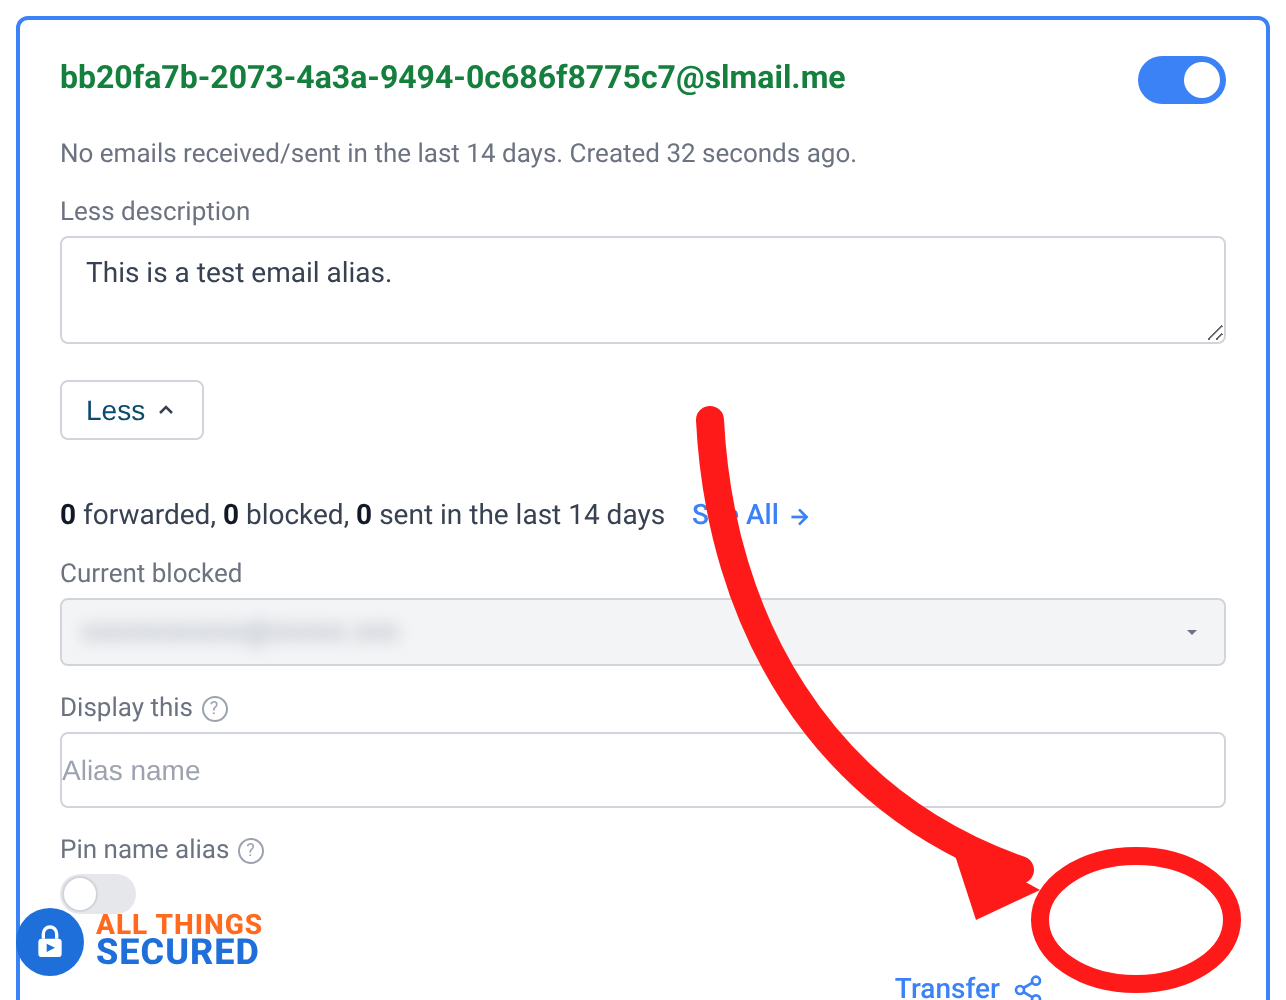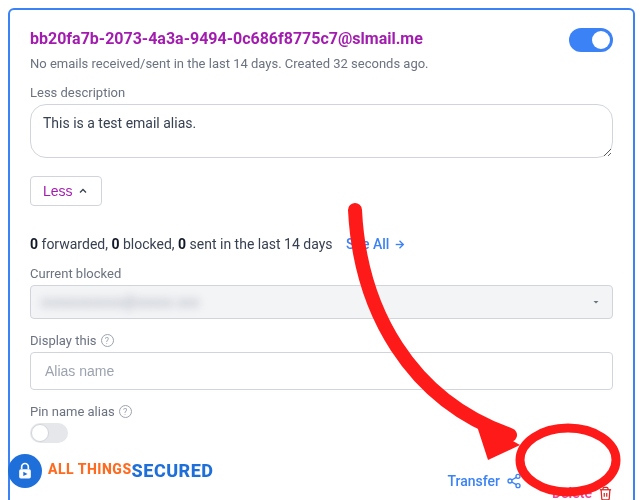--- a/index.html
+++ b/index.html
@@ -20,21 +20,21 @@
     background: #fff;
   }
   .header-row {
     display: flex;
     justify-content: space-between;
     align-items: flex-start;
   }
   .alias-email {
     font-size: 16px;
     font-weight: 700;
-    color: #a21caf;
+    color: #15803d;
     line-height: 1.35;
     max-width: 420px;
     word-break: break-word;
   }
   .toggle {
     width: 44px;
     height: 24px;
     background: #3b82f6;
     border-radius: 12px;
     position: relative;
@@ -47,35 +47,35 @@
     width: 18px;
     height: 18px;
     background: #fff;
     border-radius: 50%;
     top: 3px;
     right: 3px;
   }
   .sub-status {
     font-size: 13px;
     color: #6b7280;
-    margin-top: 4px;
+    margin-top: 18px;
   }
   .field-label {
     font-size: 13px;
     color: #6b7280;
     margin-top: 14px;
     margin-bottom: 4px;
     display: flex;
     align-items: center;
     gap: 4px;
   }
   .textarea {
     width: 100%;
     border: 1px solid #d1d5db;
-    border-radius: 16px;
+    border-radius: 4px;
     padding: 10px 12px;
     font-size: 14px;
     color: #374151;
     resize: vertical;
     min-height: 42px;
     font-family: inherit;
   }
   .row-buttons {
     display: flex;
     justify-content: space-between;
@@ -90,21 +90,21 @@
     padding: 6px 12px;
     font-size: 14px;
     font-weight: 500;
     cursor: pointer;
     display: inline-flex;
     align-items: center;
     gap: 6px;
   }
   .btn-outline-gray {
     border: 1px solid #d1d5db;
-    color: #a21caf;
+    color: #0c4a6e;
     background: #fff;
     border-radius: 4px;
     padding: 6px 12px;
     font-size: 14px;
     font-weight: 500;
     cursor: pointer;
     display: inline-flex;
     align-items: center;
     gap: 4px;
   }
@@ -139,21 +139,21 @@
   }
   .blurred {
     filter: blur(4px);
     color: #9ca3af;
     letter-spacing: .5px;
   }
   .input {
     width: 100%;
     border: 1px solid #d1d5db;
     border-radius: 4px;
-    padding: 10px 14px;
+    padding: 10px 0;
     font-size: 14px;
     color: #374151;
   }
   .input::placeholder { color: #9ca3af; }
   .pin-toggle {
     width: 38px;
     height: 20px;
     background: #e5e7eb;
     border-radius: 10px;
     position: relative;
@@ -228,21 +228,21 @@
   }
   .logo-badge {
     width: 34px; height: 34px;
     border-radius: 50%;
     background: #1e6fd9;
     display: flex;
     align-items: center;
     justify-content: center;
     position: relative;
   }
-  .logo-text { display:flex; flex-direction: row; line-height: .9; }
+  .logo-text { display:flex; flex-direction: column; line-height: .9; }
   .logo-l1 { color: #ff6a1f; font-weight: 800; font-size: 14px; letter-spacing:.5px;}
   .logo-l2 { color: #1e6fd9; font-weight: 800; font-size: 18px; letter-spacing:.5px;}
 </style>
 </head>
 <body>
 
 <div class="card">
 
   <div class="header-row">
     <div class="alias-email">bb20fa7b-2073-4a3a-9494-0c686f8775c7@slmail.me</div>

